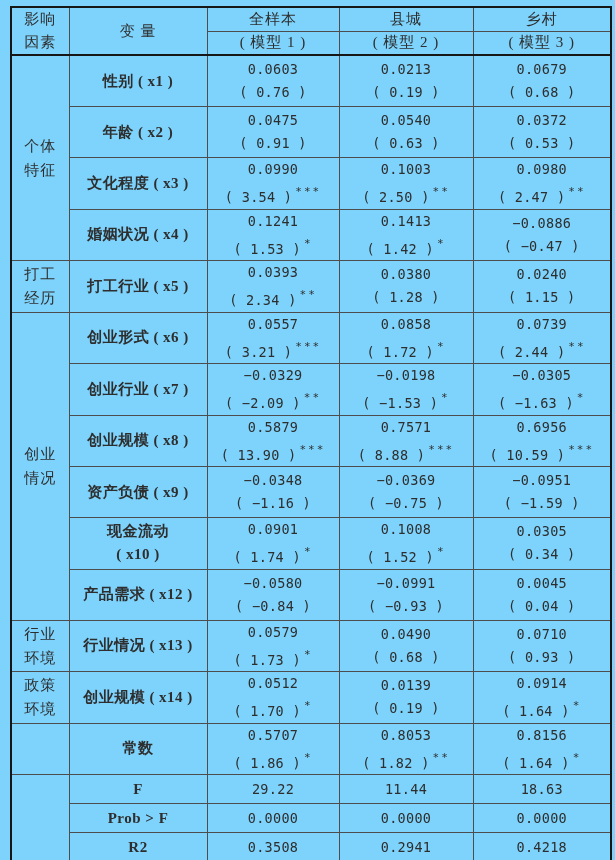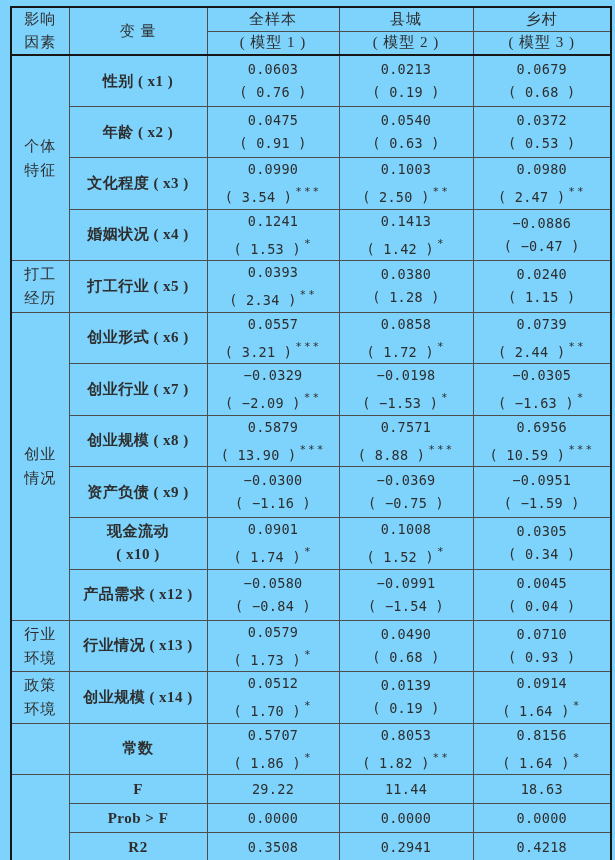--- a/index.html
+++ b/index.html
@@ -240,21 +240,21 @@
           <td>
             <div class="cell-line num">0.6956</div>
             <div class="cell-line num">( 10.59 )<sup class="stars">***</sup></div>
           </td>
         </tr>
         <tr class="coef-row">
           <td class="variable-cell">
             <div class="cell-line">资产负债 ( x9 )</div>
           </td>
           <td>
-            <div class="cell-line num">−0.0300</div>
+            <div class="cell-line num">−0.0348</div>
             <div class="cell-line num">( −1.16 )</div>
           </td>
           <td>
             <div class="cell-line num">−0.0369</div>
             <div class="cell-line num">( −0.75 )</div>
           </td>
           <td>
             <div class="cell-line num">−0.0951</div>
             <div class="cell-line num">( −1.59 )</div>
           </td>
@@ -280,21 +280,21 @@
         <tr class="coef-row">
           <td class="variable-cell">
             <div class="cell-line">产品需求 ( x12 )</div>
           </td>
           <td>
             <div class="cell-line num">−0.0580</div>
             <div class="cell-line num">( −0.84 )</div>
           </td>
           <td>
             <div class="cell-line num">−0.0991</div>
-            <div class="cell-line num">( −1.54 )</div>
+            <div class="cell-line num">( −0.93 )</div>
           </td>
           <td>
             <div class="cell-line num">0.0045</div>
             <div class="cell-line num">( 0.04 )</div>
           </td>
         </tr>
         <tr class="coef-row">
           <td class="group-cell" rowspan="1">
             <div class="cell-line">行业</div>
             <div class="cell-line">环境</div>

